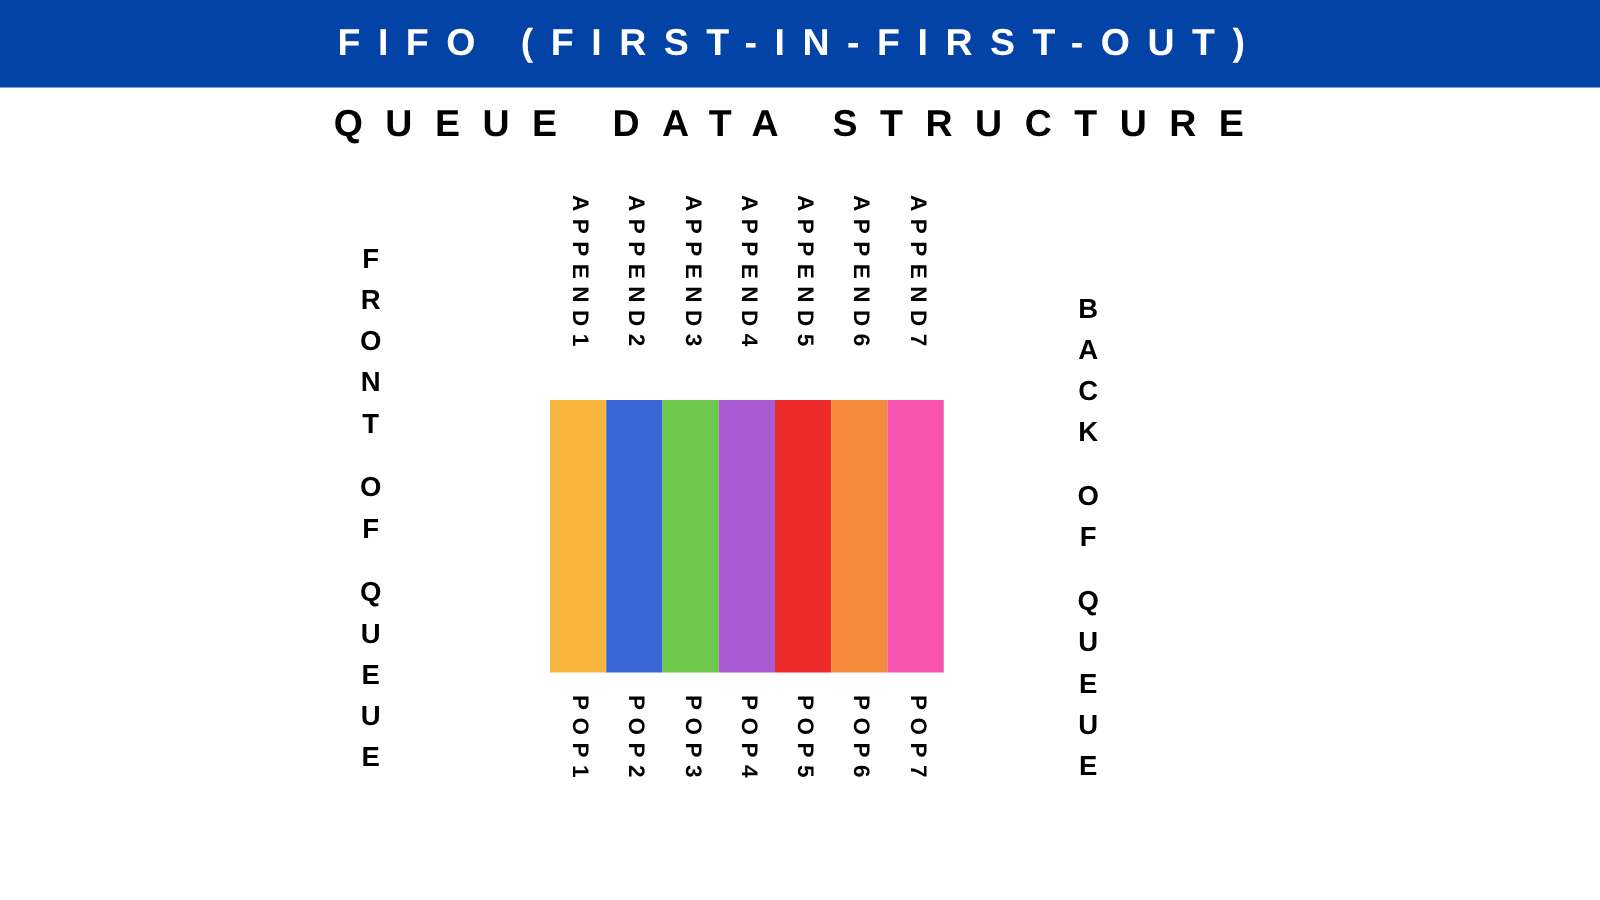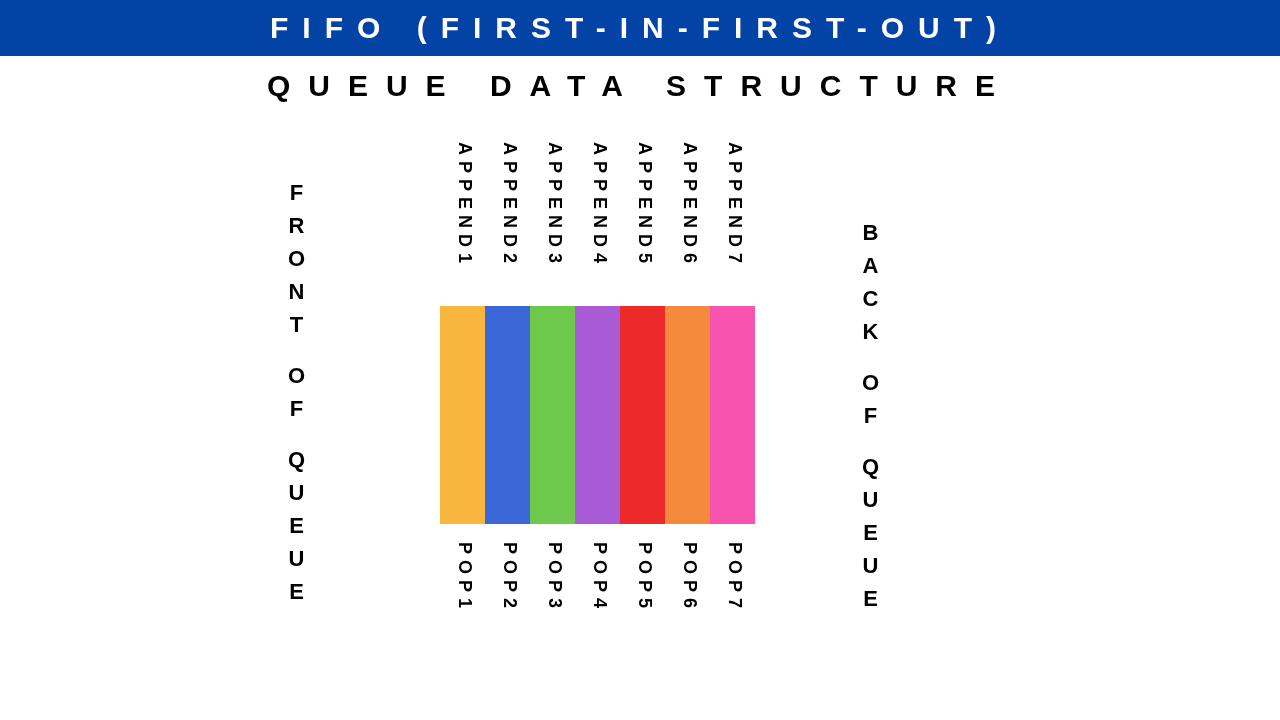--- a/index.html
+++ b/index.html
@@ -1,20 +1,20 @@
 <!DOCTYPE html>
 <html><head>
 <meta charset="utf-8">
 <style>
   * { box-sizing: border-box; margin: 0; padding: 0; }
   html, body { width: 1280px; height: 720px; font-family: "Arial", "Helvetica", sans-serif; background: #fff; }
   .banner {
     background: #0443a6;
     color: #fff;
-    height: 56px;
+    height: 70px;
     display: flex;
     align-items: center;
     justify-content: center;
     font-size: 30px;
     font-weight: 700;
     letter-spacing: 14px;
   }
   .subtitle {
     color: #000;
     height: 60px;

